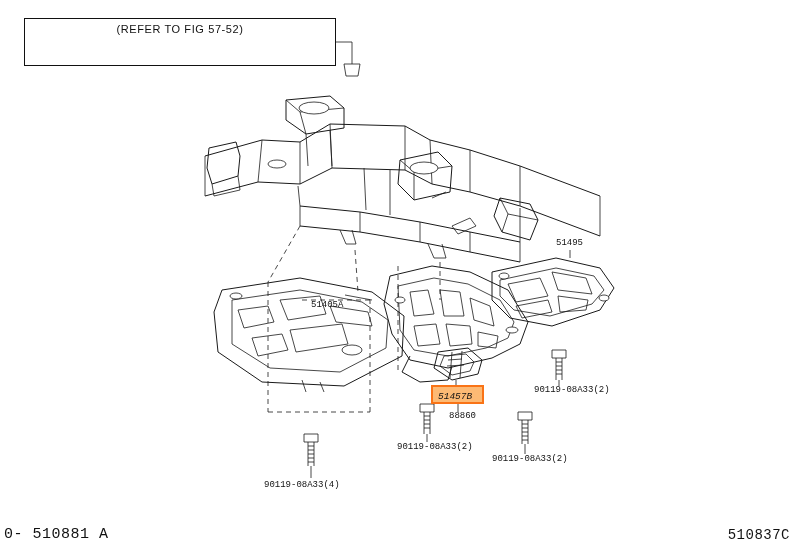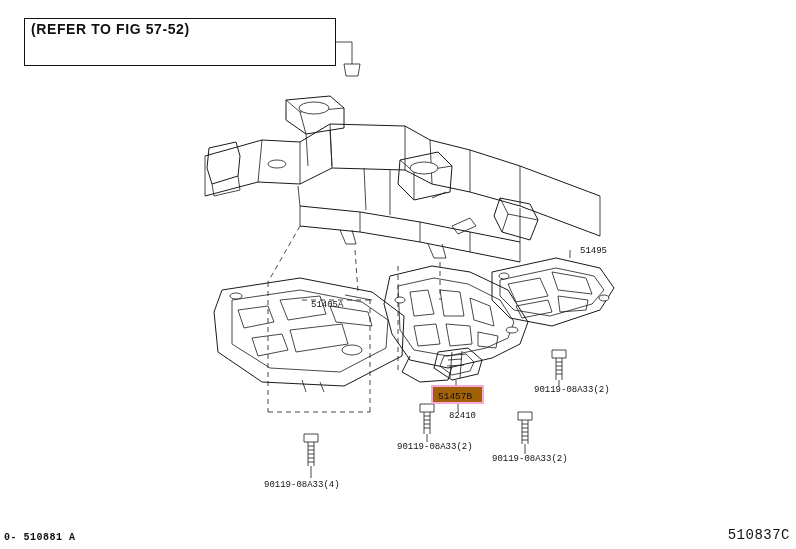--- a/index.html
+++ b/index.html
@@ -34,61 +34,61 @@
     line-height: 14px;
     white-space: nowrap;
     letter-spacing: 0.2px;
   }
   .note-line.jp {
     font-family: "DejaVu Sans", sans-serif;
     font-size: 10.5px;
     letter-spacing: 0;
   }
   .note-line.bold {
-    font-weight: bold;
-    text-align: left;
-    font-size: 14px;
+    font-weight: normal;
+    text-align: center;
+    font-size: 11px;
     letter-spacing: 0.6px;
   }
   .label {
     position: absolute;
     font-size: 9.5px;
     color: #111;
     white-space: nowrap;
     letter-spacing: 0.3px;
     font-family: "Liberation Sans", sans-serif;
   }
   .label.mono {
     font-family: "Liberation Mono", monospace;
     font-size: 9px;
     letter-spacing: 0;
   }
   .hl-box {
     position: absolute;
-    border: 2px solid #f9a8d4;
+    border: 2px solid #f97316;
     box-sizing: border-box;
-    background: #a16207;
+    background: #fdba74;
+    font-style: italic;
   }
   .hl-text {
     position: absolute;
     font-family: "Liberation Mono", monospace;
     font-size: 9.5px;
     color: #111;
     letter-spacing: 0;
     white-space: nowrap;
   }
   .footer-left {
     position: absolute;
     left: 4px;
     bottom: 6px;
     font-family: "Liberation Mono", monospace;
-    font-size: 10px;
+    font-size: 15px;
     color: #111;
     letter-spacing: 0.5px;
-    font-weight: bold;
   }
   .footer-right {
     position: absolute;
     right: 6px;
     bottom: 6px;
     font-family: "Liberation Mono", monospace;
     font-size: 14px;
     color: #111;
     letter-spacing: 0.5px;
   }
@@ -264,23 +264,23 @@
     </g>
 
     <path class="ln-thin" d="M345 295 L372 300"></path>
     <path class="ln-thin" d="M458 412 L458 404"></path>
   </svg>
 
   <div class="note-box">
     <div class="note-line bold">(REFER TO FIG 57-52)</div>
   </div>
 
-  <div class="label mono" style="left:556px; top:246px;margin-left:24px;">51495</div>
+  <div class="label mono" style="left:556px; top:238px;">51495</div>
   <div class="label mono" style="left:311px; top:300px;">51405A</div>
-  <div class="label mono" style="left:449px; top:411px;">82410</div>
+  <div class="label mono" style="left:449px; top:411px;">88860</div>
   <div class="label mono" style="left:534px; top:385px;">90119-08A33(2)</div>
   <div class="label mono" style="left:492px; top:454px;">90119-08A33(2)</div>
   <div class="label mono" style="left:397px; top:442px;">90119-08A33(2)</div>
   <div class="label mono" style="left:264px; top:480px;">90119-08A33(4)</div>
 
   <div class="hl-box" style="left:431px; top:385px; width:53px; height:19px;">
     <div class="hl-text" style="left:5px; top:4px;">51457B</div>
   </div>
 
   <div class="footer-left">0- 510881 A</div>

